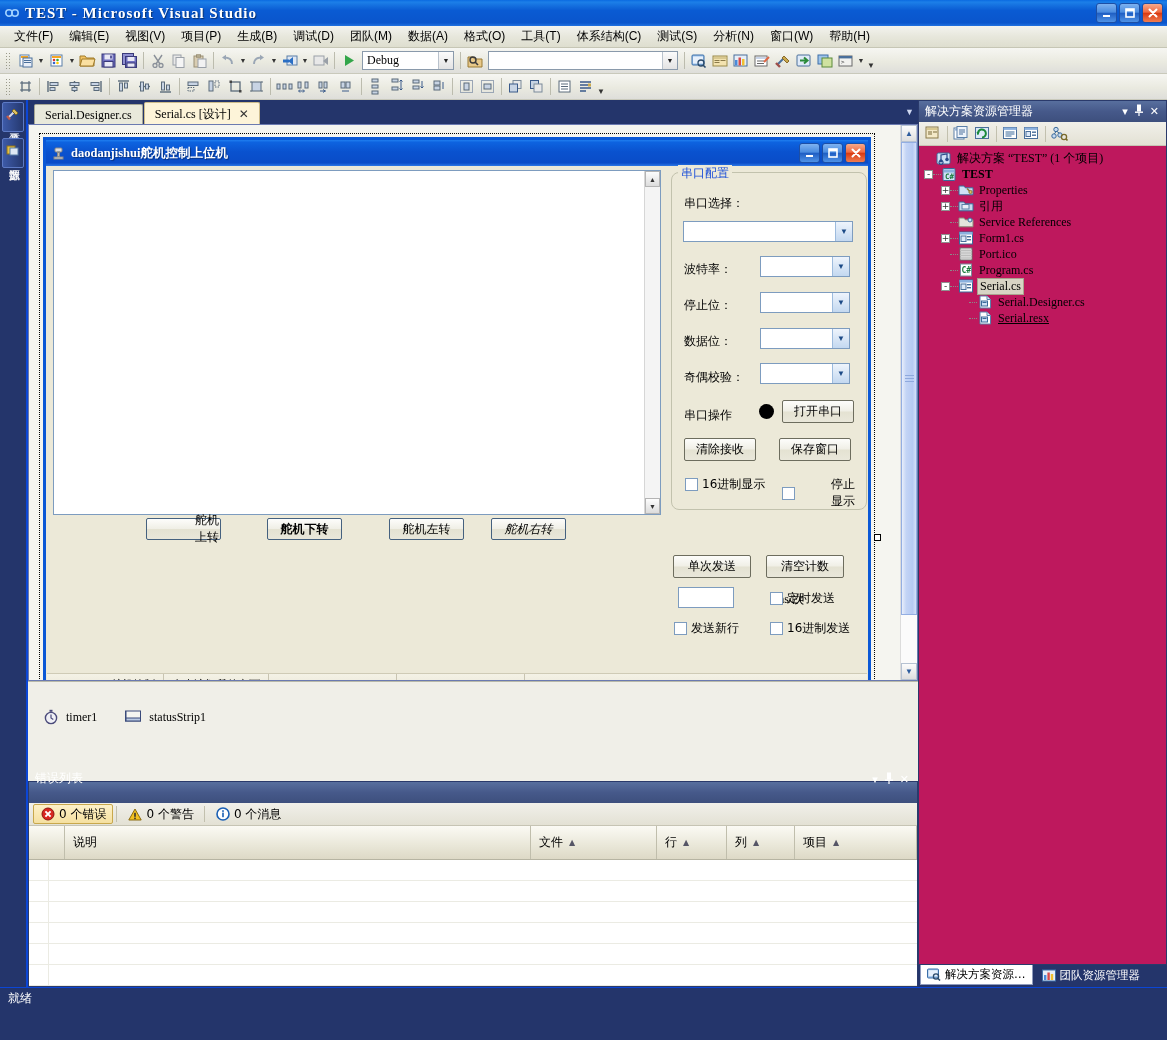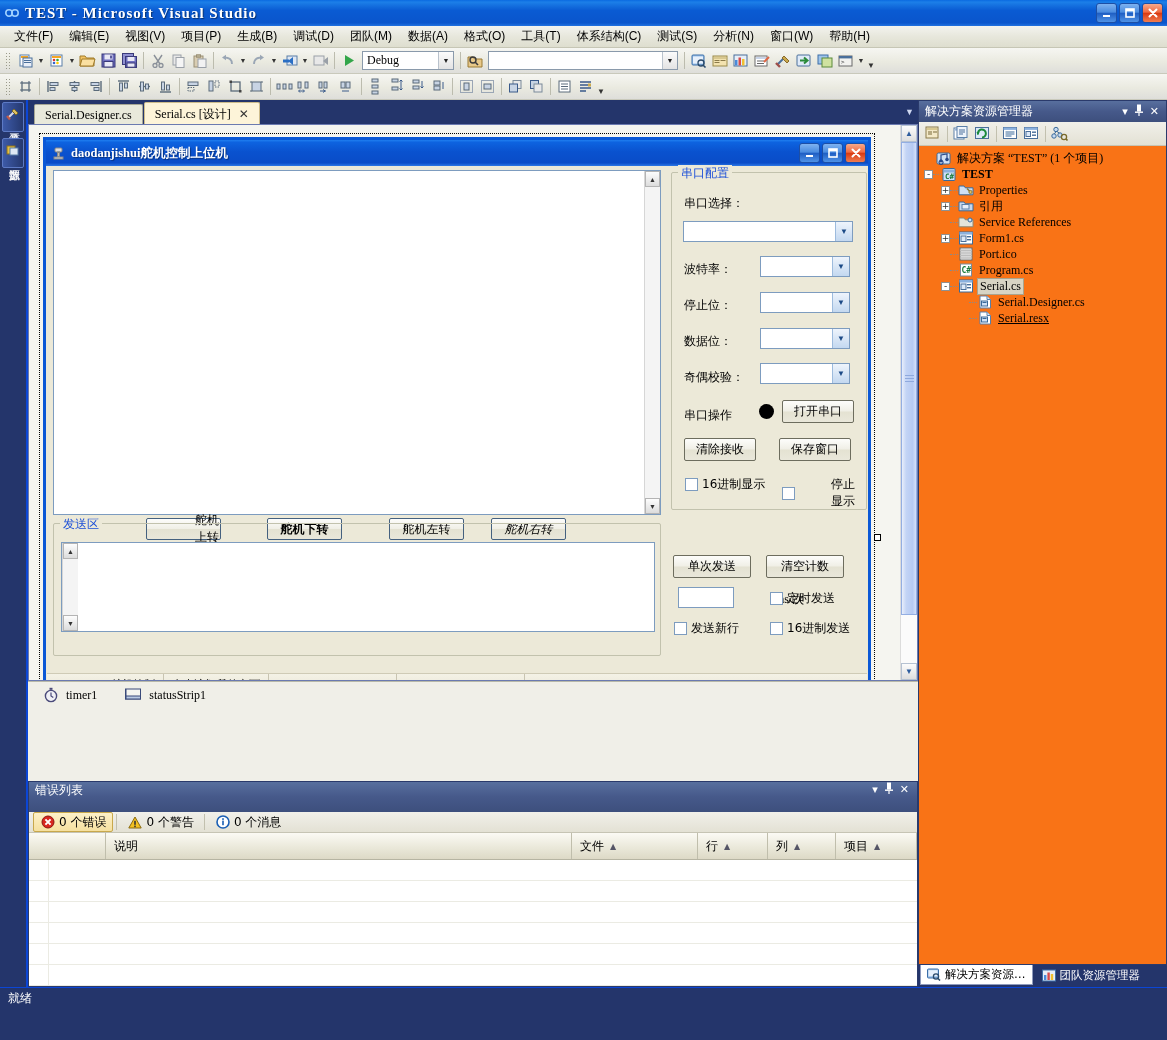--- a/index.html
+++ b/index.html
@@ -190,21 +190,21 @@
   .vscroll .sb {
     height: 16px; background: linear-gradient(to bottom,#fdfdfd,#dcdcdc);
     border: 1px solid #b4b4b4; display:flex; align-items:center; justify-content:center;
     font-size: 7px; color:#333;
   }
   .vscroll .track { flex:1; background:#f4f4f4; }
 
   
   #grp-serial {
     position: absolute; left: 625px; top: 6px; width: 196px; height: 338px;
-    border: 1px solid #c2c2ad; border-radius: 2px;
+    border: 1px solid #c2c2ad; border-radius: 8px;
   }
   #grp-serial .grp-label {
     position: absolute; top: -8px; left: 6px; background: #ece9d8;
     padding: 0 3px; color: #1b4fd8; font-size: 12px;
     font-family: "DejaVu Sans", sans-serif;
   }
   .fld { position: absolute; font-size: 12px; color:#000; font-family:"DejaVu Sans",sans-serif;}
   .combo {
     position: absolute; background: #fff; border: 1px solid #7d9cbf;
     display: flex; align-items: center; height: 21px;
@@ -296,36 +296,36 @@
   #des-scroll .thumb .grooves{
     width:9px;height:7px;
     background-image: linear-gradient(to bottom,#8fa9dd 1px, transparent 1px);
     background-size: 9px 3px;
   }
   #des-scroll .trk { height: 48px; background:#fbfbfb;}
 
   
   #tray {
     height: 100px; background: #f0efe8; border-top: 1px solid #b9b9a9;
-    display: flex; align-items: flex-start; padding: 4px 14px;
+    display: flex; align-items: flex-start; padding: 26px 14px;
   }
   .tray-item { display: flex; align-items: center; margin-right: 28px; font-size: 12px;
     font-family:"Liberation Serif","DejaVu Serif",serif; color:#000;}
   .tray-item .ti-icon { width: 18px; height: 18px; margin-right: 6px;
     display:flex;align-items:center;justify-content:center;}
 
   
   #errorlist {
     height: 206px; border: 1px solid #2a3a6b; background: #ece9d8;
     display: flex; flex-direction: column;
   }
   #el-title {
-    height: 30px;
+    height: 21px;
     background: linear-gradient(to bottom,#586f9e,#46598a 50%,#3d4f7d);
-    display: flex; align-items: flex-start; padding: 0 4px 16px 6px;
+    display: flex; align-items: flex-end; padding: 0 4px 16px 6px;
     color: #fff; font-size: 12px; font-family:"DejaVu Sans",sans-serif;
   }
   #el-title .el-btns { margin-left: auto; display: flex; align-items: center; gap: 6px;
     padding-right: 4px; font-size: 11px; }
   #el-toolbar {
     height: 24px; background: linear-gradient(to bottom,#f1f0ea,#e3e1d4);
     display: flex; align-items: center; padding-left: 4px;
     border-bottom: 1px solid #c6c4b4;
   }
   .el-chip {
@@ -333,21 +333,21 @@
     font-size: 12px; color:#000; font-family:"DejaVu Sans",sans-serif;
     border: 1px solid transparent; border-radius: 2px;
   }
   .el-chip.sel { background: linear-gradient(to bottom,#fdf1c8,#f5e0a0);
     border-color: #c8a84c; }
   .el-chip .ci { width:16px;height:16px;margin-right:3px;display:flex;align-items:center;justify-content:center;}
   .el-vsep { width: 1px; height: 16px; background: #c2c0ae; margin: 0 3px; }
   #el-header {
     height: 35px; background: linear-gradient(to bottom,#fbfaf4,#e9e7d8 60%,#ddd9c6);
     display: flex; align-items: flex-end; border-bottom: 1px solid #b6b4a2;
-    font-size: 12px; font-family:"DejaVu Sans",sans-serif;padding-left:41px;
+    font-size: 12px; font-family:"DejaVu Sans",sans-serif;
   }
   #el-header .hc {
     height: 100%; display: flex; align-items: center; padding: 0 8px;
     border-right: 1px solid #c0beac;
   }
   #el-header .hc .sorta { margin-left: 6px; font-size: 8px; color:#556; }
   #el-rows { flex: 1; background: #fff; }
   #el-rows .erow { height: 21px; border-bottom: 1px solid #ebebe3; display:flex; }
   #el-rows .erow .c0 { width: 20px; border-right: 1px solid #ebebe3; }
 
@@ -367,21 +367,21 @@
     background: linear-gradient(to bottom,#586f9e,#46598a 50%,#3d4f7d);
     display: flex; align-items: center; padding: 0 4px 0 6px;
     color: #fff; font-size: 12px; font-family:"DejaVu Sans",sans-serif;
   }
   #se-title .se-btns { margin-left:auto; display:flex; align-items:center; gap:6px; padding-right:3px; font-size:11px;}
   #se-toolbar {
     height: 24px; background: linear-gradient(to bottom,#f1f0ea,#e3e1d4);
     display:flex; align-items:center; padding-left:4px;
     border-bottom: 1px solid #c6c4b4;
   }
-  #se-tree { flex: 1; background: #f97316; padding: 4px 2px; overflow: hidden; }
+  #se-tree { flex: 1; background: #be185d; padding: 4px 2px; overflow: hidden; }
   .trow { display: flex; align-items: center; height: 16px; font-size: 12px;
     font-family:"Liberation Serif","DejaVu Serif",serif; color:#000; white-space: nowrap;}
   .trow .exp {
     width: 9px; height: 9px; border: 1px solid #909090; background: #fff;
     display: flex; align-items: center; justify-content: center;
     font-size: 9px; line-height: 7px; color: #333; flex:none;
     font-family:"DejaVu Sans",sans-serif;
   }
   .trow .expspace { width: 9px; flex:none; }
   .trow .dash { width: 8px; border-top: 1px dotted #8a8a8a; height:1px; flex:none; }
@@ -949,31 +949,20 @@
                 <span class="box"></span>
                 <span>停止显示</span>
               </div>
             </div>
 
             <div class="dirbtn" style="left:100px; top:352px;padding-left:48px;">舵机上转</div>
             <div class="dirbtn" style="left:221px; top:352px;font-weight:bold;">舵机下转</div>
             <div class="dirbtn" style="left:343px; top:352px;">舵机左转</div>
             <div class="dirbtn" style="left:445px; top:352px;font-style:italic;">舵机右转</div>
 
-            <div id="grp-send">
-              <div class="grp-label">发送区</div>
-              <div id="sendbox">
-                <div class="area"></div>
-                <div class="vscroll">
-                  <div class="sb">▲</div>
-                  <div class="track"></div>
-                  <div class="sb">▼</div>
-                </div>
-              </div>
-            </div>
 
             <div class="btn" style="left:627px; top:389px; width:78px; height:23px;">单次发送</div>
             <div class="btn" style="left:720px; top:389px; width:78px; height:23px;">清空计数</div>
 
             <div class="combo" style="left:632px; top:421px; width:56px; background:#fff;">
               <span style="padding-left:4px;"></span>
             </div>
             <div class="fld" style="left:692px; top:425px; font-family:'Liberation Serif',serif;margin-left:37px;">ms/次</div>
             <div class="chk" style="left:724px; top:424px;">
               <span class="box"></span>

